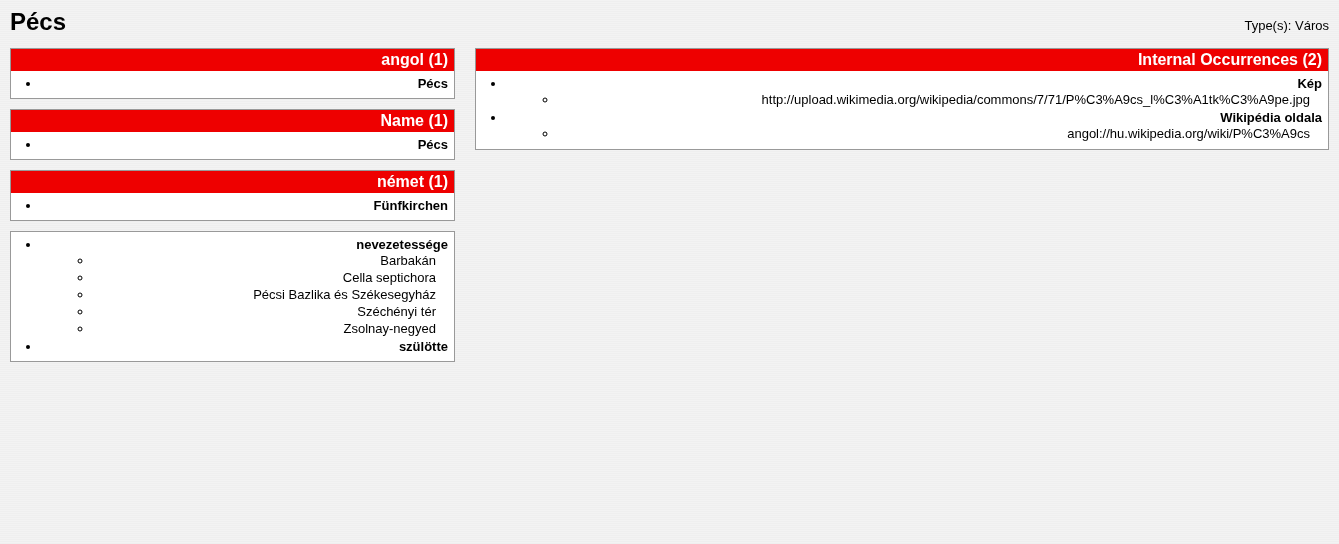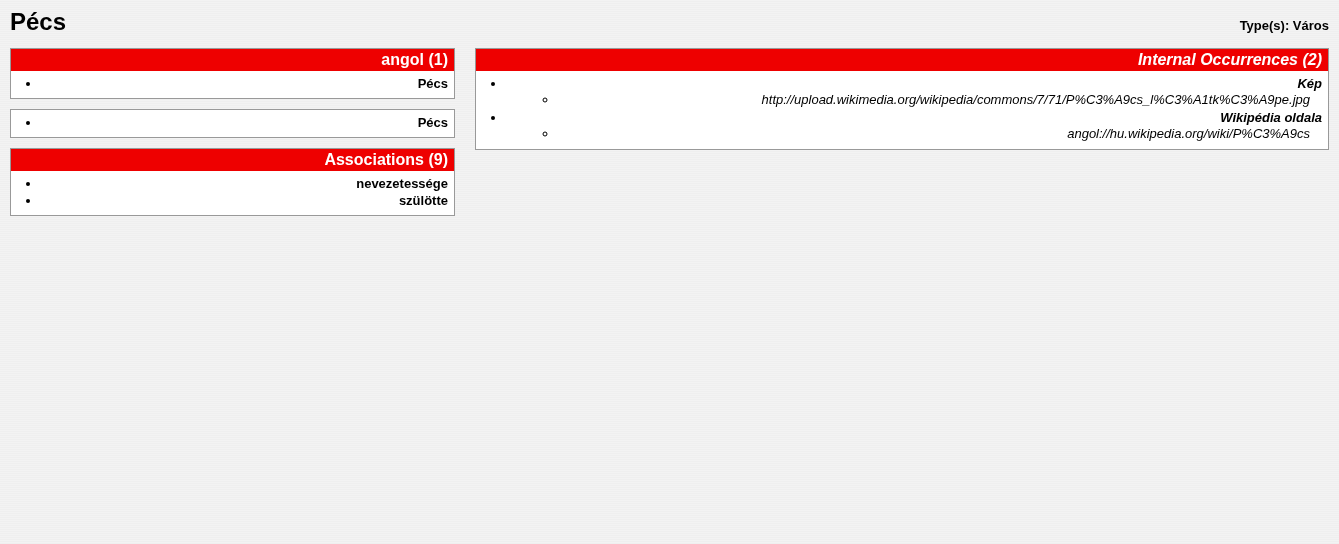--- a/index.html
+++ b/index.html
@@ -26,34 +26,33 @@
       justify-content: space-between;
       align-items: baseline;
       margin-bottom: 12px;
     }
     .page-title {
       font-size: 24px;
       font-weight: bold;
     }
     .type-line {
       font-size: 13px;
-      font-weight: bold;
+      font-weight: normal;
     }
     .columns {
       display: flex;
       gap: 20px;
       align-items: flex-start;
     }
     .col-left {
       width: 445px;
       flex-shrink: 0;
     }
     .col-right {
       flex: 1;
-      font-style: italic;
     }
     .box {
       border: 1px solid #999;
       background: #fff;
       margin-bottom: 10px;
     }
     .box-header {
       background: #ee0000;
       color: #fff;
       font-weight: bold;
@@ -99,31 +98,45 @@
   <div class="col-left" id="col-left">
       <div class="box">
         <div class="box-header">angol (1)</div>
         <div class="box-body">
           <ul class="bullet">
             <li><span>Pécs</span></li>
           </ul>
         </div>
       </div>
       <div class="box">
+        <div class="box-header">Name (1)</div>
         <div class="box-body">
           <ul class="bullet">
             <li><span>Pécs</span></li>
           </ul>
         </div>
       </div>
       <div class="box">
-        <div class="box-header">Associations (9)</div>
+        <div class="box-header">német (1)</div>
         <div class="box-body">
           <ul class="bullet">
-            <li><span>nevezetessége</span></li>
+            <li><span>Fünfkirchen</span></li>
+          </ul>
+        </div>
+      </div>
+      <div class="box">
+        <div class="box-body">
+          <ul class="bullet">
+            <li><span>nevezetessége</span><ul class="circle">
+                <li class="plain">Barbakán</li>
+                <li class="plain">Cella septichora</li>
+                <li class="plain">Pécsi Bazlika és Székesegyház</li>
+                <li class="plain">Széchényi tér</li>
+                <li class="plain">Zsolnay-negyed</li>
+              </ul></li>
             <li><span>szülötte</span></li>
           </ul>
         </div>
       </div>
     </div>
   <div class="col-right" id="col-right">
       <div class="box">
         <div class="box-header">Internal Occurrences (2)</div>
         <div class="box-body">
           <ul class="bullet">

